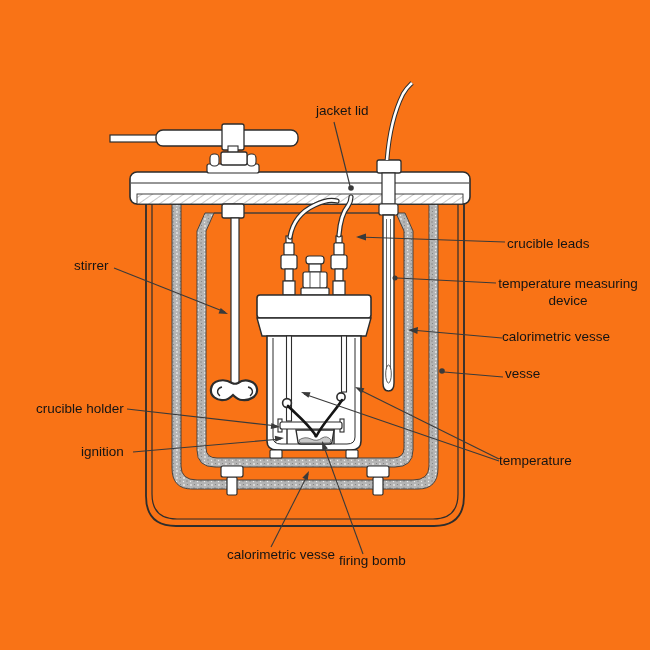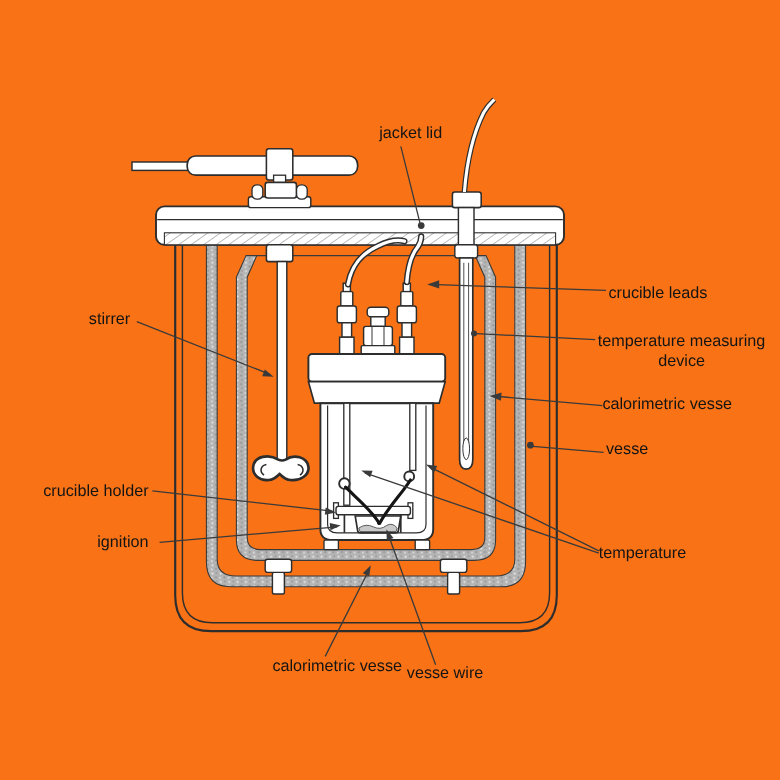--- a/index.html
+++ b/index.html
@@ -195,14 +195,14 @@
   <span class="lbl" style="left:316px;top:103px">jacket lid</span>
   <span class="lbl" style="left:507px;top:236px">crucible leads</span>
   <span class="lbl" style="left:502px;top:329px">calorimetric vesse</span>
   <span class="lbl wrap" style="left:494px;top:276px;width:148px">temperature measuring device</span>
   <span class="lbl" style="left:505px;top:366px">vesse</span>
   <span class="lbl" style="left:74px;top:258px">stirrer</span>
   <span class="lbl" style="left:36px;top:401px">crucible holder</span>
   <span class="lbl" style="left:81px;top:444px">ignition</span>
   <span class="lbl" style="left:499px;top:453px">temperature</span>
   <span class="lbl" style="left:227px;top:547px">calorimetric vesse</span>
-  <span class="lbl" style="left:339px;top:553px">vesse wire</span>
+  <span class="lbl" style="left:339px;top:553px">firing bomb</span>
 </div>
 
 </body></html>

